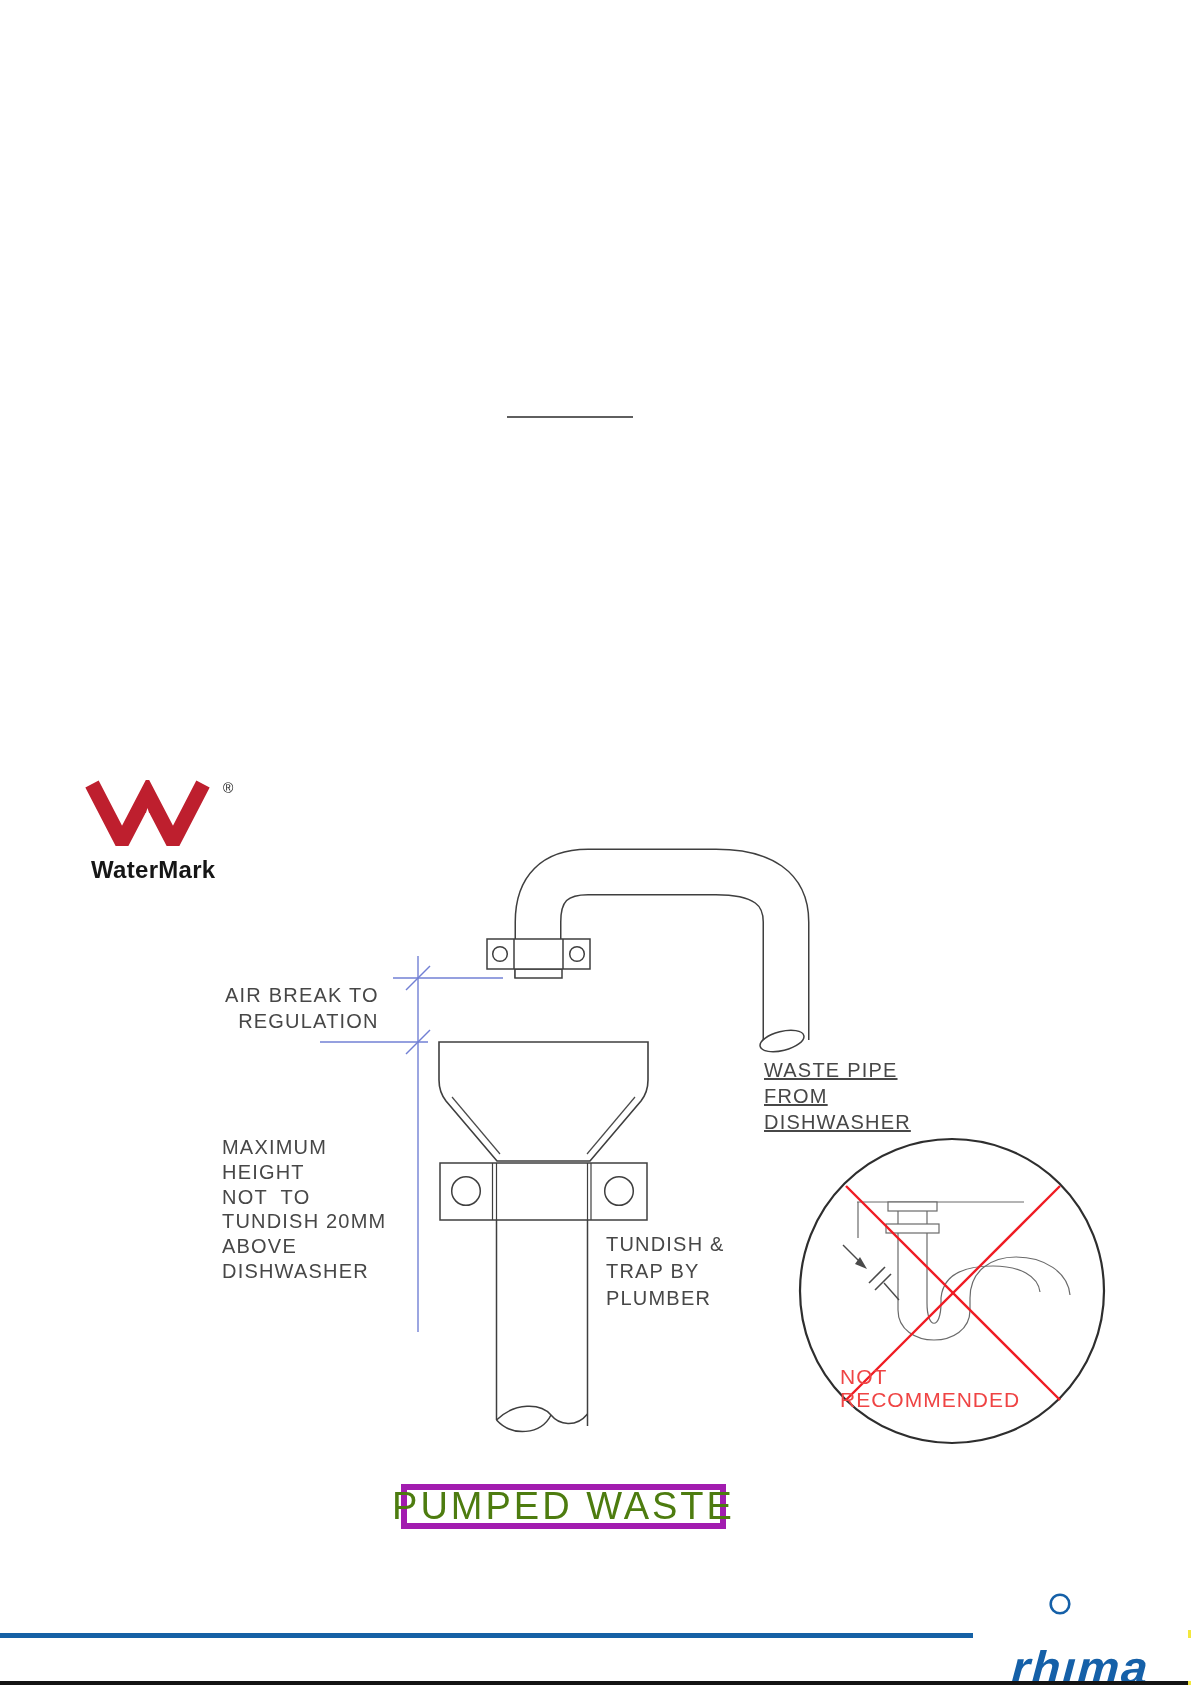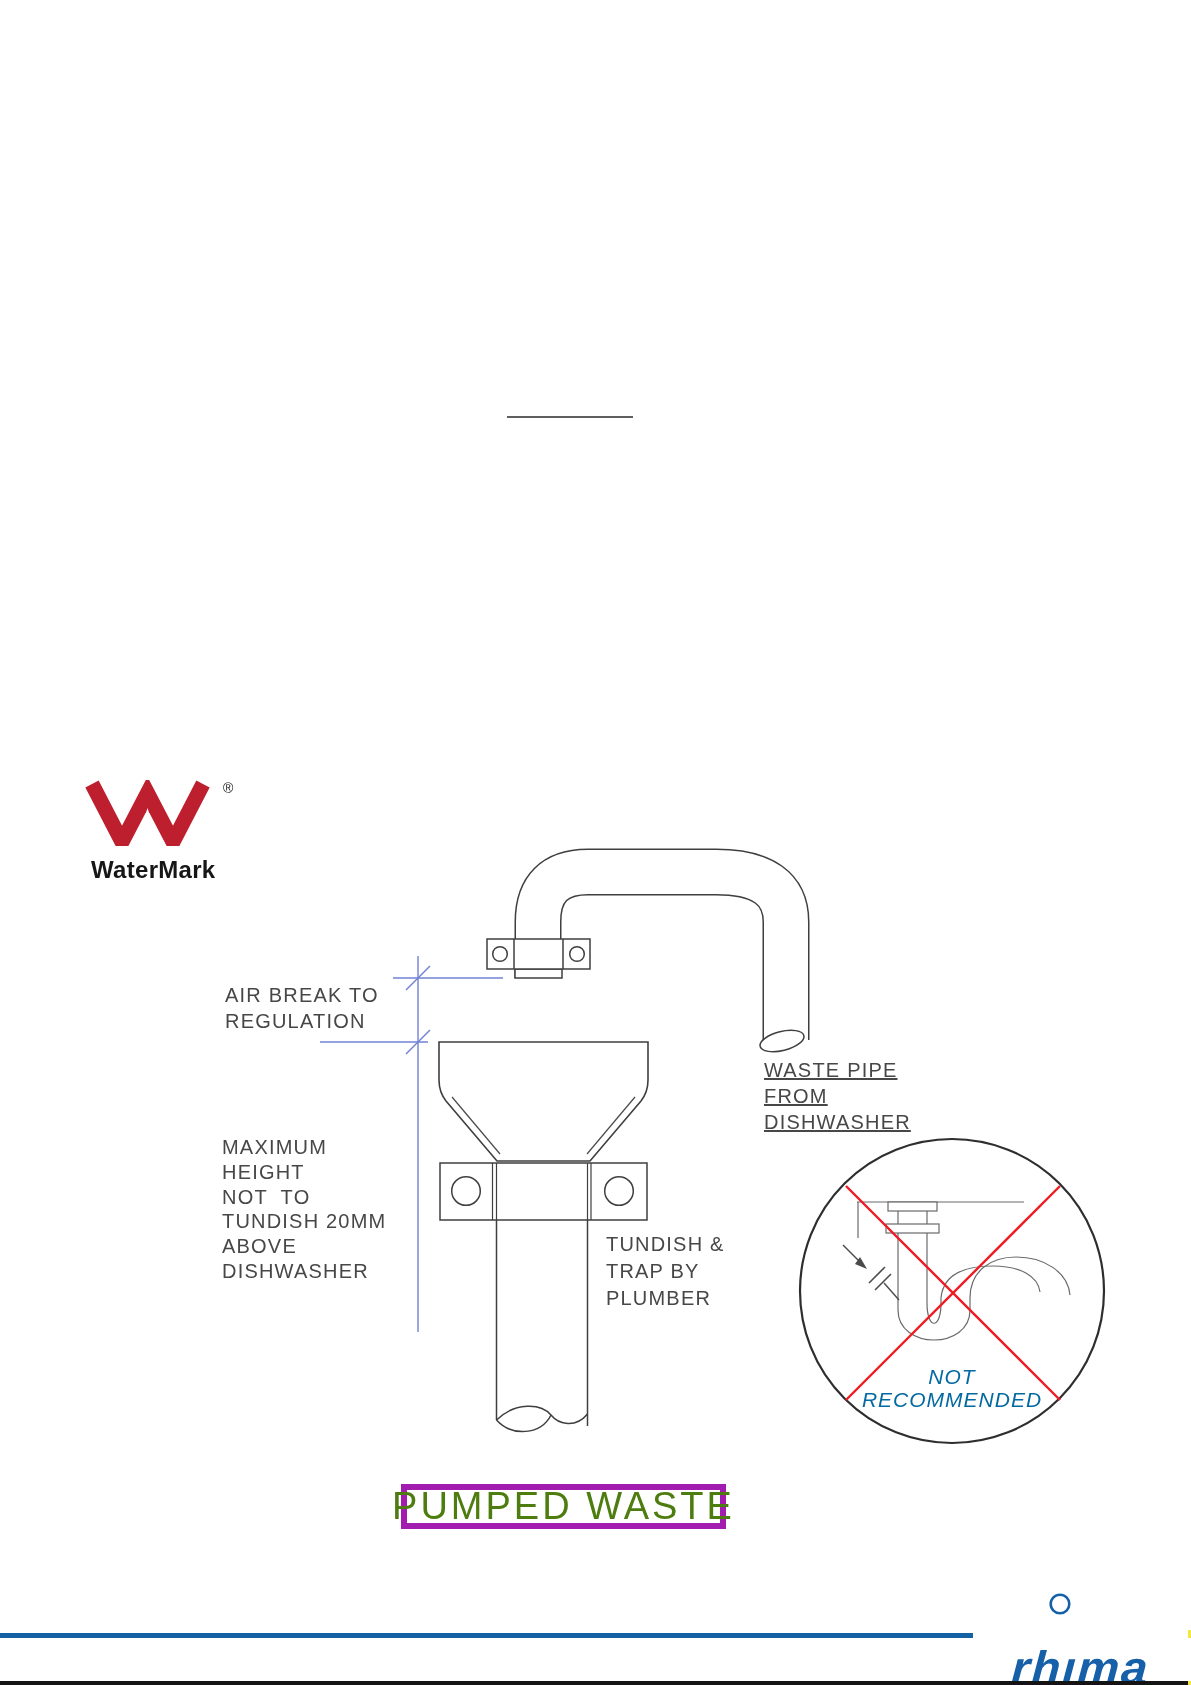--- a/index.html
+++ b/index.html
@@ -8,22 +8,22 @@
     font-family:"Liberation Sans", sans-serif;overflow:hidden;
   }
   .abs{position:absolute;}
   
   .dlabel{position:absolute;color:#474747;font-size:20px;letter-spacing:1.2px;}
   .dlabel .ln{white-space:pre;}
   .air-break .ln{line-height:26px;}
   .max-height .ln{line-height:24.8px;}
   .waste-pipe .ln{line-height:26px;}
   .tundish .ln{line-height:27px;}
-  .nr-label{position:absolute;left:840px;top:1366px;width:224px;text-align:center;
-    color:#0369a1;font-size:21px;letter-spacing:1px;font-style:italic;}
+  .nr-label{position:absolute;left:840px;top:1366px;width:224px;
+    color:#ef4444;font-size:21px;letter-spacing:1px;}
   .nr-label .ln{line-height:22.5px;white-space:pre;}
   .title-box{
     position:absolute;left:401px;top:1484px;width:325px;height:45px;
     border:6px solid #a21caf;box-sizing:border-box;
     display:flex;align-items:center;justify-content:center;
     font-size:38px;letter-spacing:3px;color:#4d7c0f;white-space:pre;
   }
   
   .wm-wrap{position:absolute;left:85px;top:780px;width:160px;height:105px;}
   .wm-reg{position:absolute;left:138px;top:0px;font-size:14px;color:#1a1a1a;}
@@ -125,21 +125,21 @@
 <div class="wm-wrap">
   <svg width="125" height="66" viewBox="0 0 250 132">
     <polyline points="14,8 74,124 125,26 176,124 236,8" fill="none" stroke="#be1f2e" stroke-width="30"></polyline>
     <polygon points="125,10 92,66 158,66" fill="#be1f2e"></polygon>
     <polygon points="125,56 100,134 150,134" fill="#ffffff"></polygon>
   </svg>
   <div class="wm-reg">®</div>
   <div class="wm-text">WaterMark</div>
 </div>
 
-<div class="dlabel air-break" style="left:225px;top:982px;">
+<div class="dlabel air-break" style="left:225px;top:982px;text-align:right;">
   <div class="ln">AIR BREAK TO</div>
   <div class="ln">REGULATION</div>
 </div>
 
 <div class="dlabel max-height" style="left:222px;top:1135px;">
   <div class="ln">MAXIMUM</div>
   <div class="ln">HEIGHT</div>
   <div class="ln">NOT  TO</div>
   <div class="ln">TUNDISH 20MM</div>
   <div class="ln">ABOVE</div>

